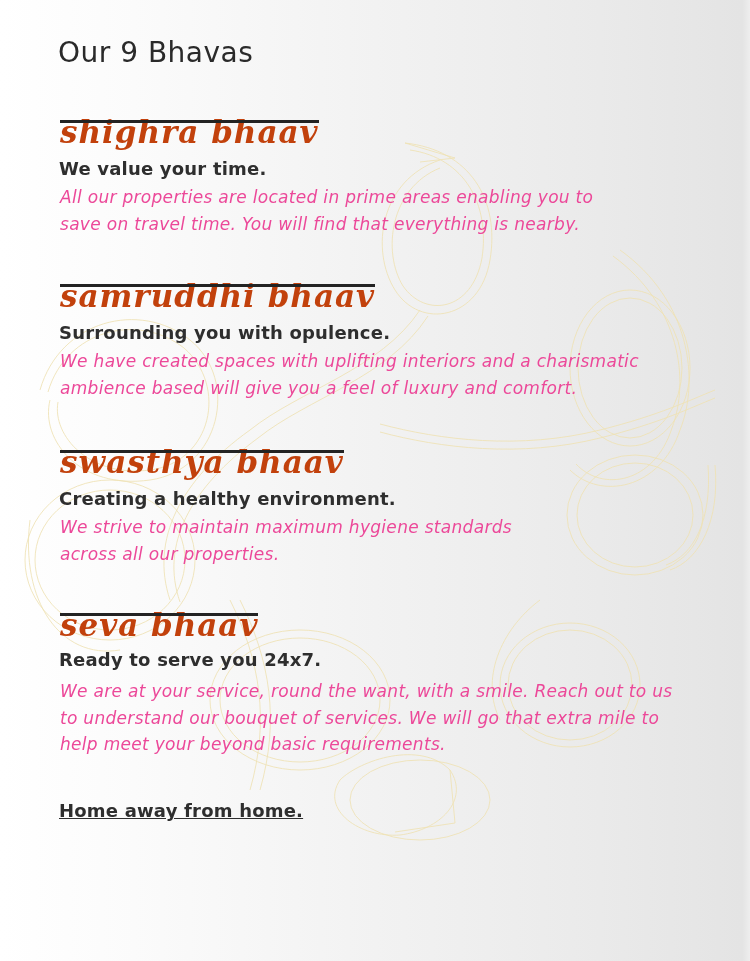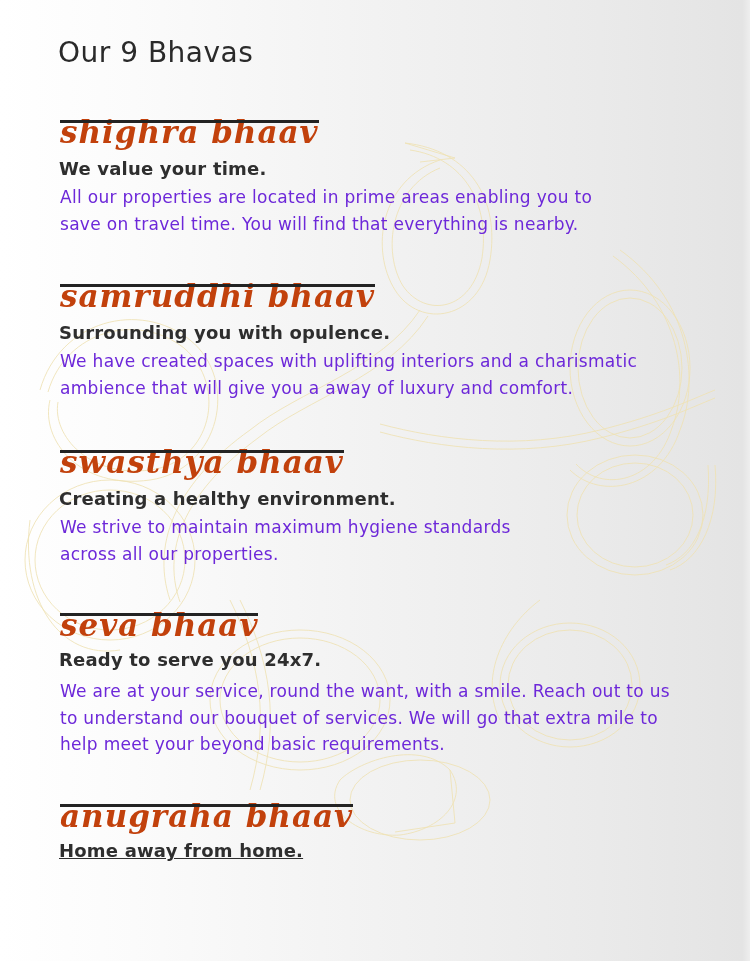--- a/index.html
+++ b/index.html
@@ -73,23 +73,24 @@
     font-size: 18px;
     font-weight: bold;
     color: #2e2e2e;
     margin: 6px 0 0 1px;
     line-height: 26px;
     letter-spacing: 0.2px;
   }
   .body-text {
     font-size: 17px;
     line-height: 26.5px;
-    color: #6d28d9;
+    color: #ec4899;
     margin: 2px 0 0 2px;
     letter-spacing: 0.3px;
+    font-style: italic;
   }
   .body-text .line { display: block; white-space: nowrap; }
 </style>
 </head>
 <body>
 
 <div class="page">
 
   <svg class="pattern" viewBox="0 0 750 961" xmlns="http://www.w3.org/2000/svg">
 
@@ -142,21 +143,21 @@
       <span class="line">All our properties are located in prime areas enabling you to</span>
       <span class="line">save on travel time. You will find that everything is nearby.</span>
     </div>
   </div>
 
   <div class="section" style="top:274px;">
     <div class="bhaav-heading">samruddhi bhaav</div>
     <div class="subtitle">Surrounding you with opulence.</div>
     <div class="body-text">
       <span class="line">We have created spaces with uplifting interiors and a charismatic</span>
-      <span class="line">ambience that will give you a away of luxury and comfort.</span>
+      <span class="line">ambience based will give you a feel of luxury and comfort.</span>
     </div>
   </div>
 
   <div class="section" style="top:440px;">
     <div class="bhaav-heading">swasthya bhaav</div>
     <div class="subtitle">Creating a healthy environment.</div>
     <div class="body-text">
       <span class="line">We strive to maintain maximum hygiene standards</span>
       <span class="line">across all our properties.</span>
     </div>
@@ -166,17 +167,16 @@
     <div class="bhaav-heading">seva bhaav</div>
     <div class="subtitle" style="margin-top:4px;">Ready to serve you 24x7.</div>
     <div class="body-text" style="margin-top:5px;">
       <span class="line">We are at your service, round the want, with a smile. Reach out to us</span>
       <span class="line">to understand our bouquet of services. We will go that extra mile to</span>
       <span class="line">help meet your beyond basic requirements.</span>
     </div>
   </div>
 
   <div class="section" style="top:794px;">
-    <div class="bhaav-heading">anugraha bhaav</div>
     <div class="subtitle" style="margin-top:4px;text-decoration:underline;">Home away from home.</div>
   </div>
 
 </div>
 
 </body></html>

